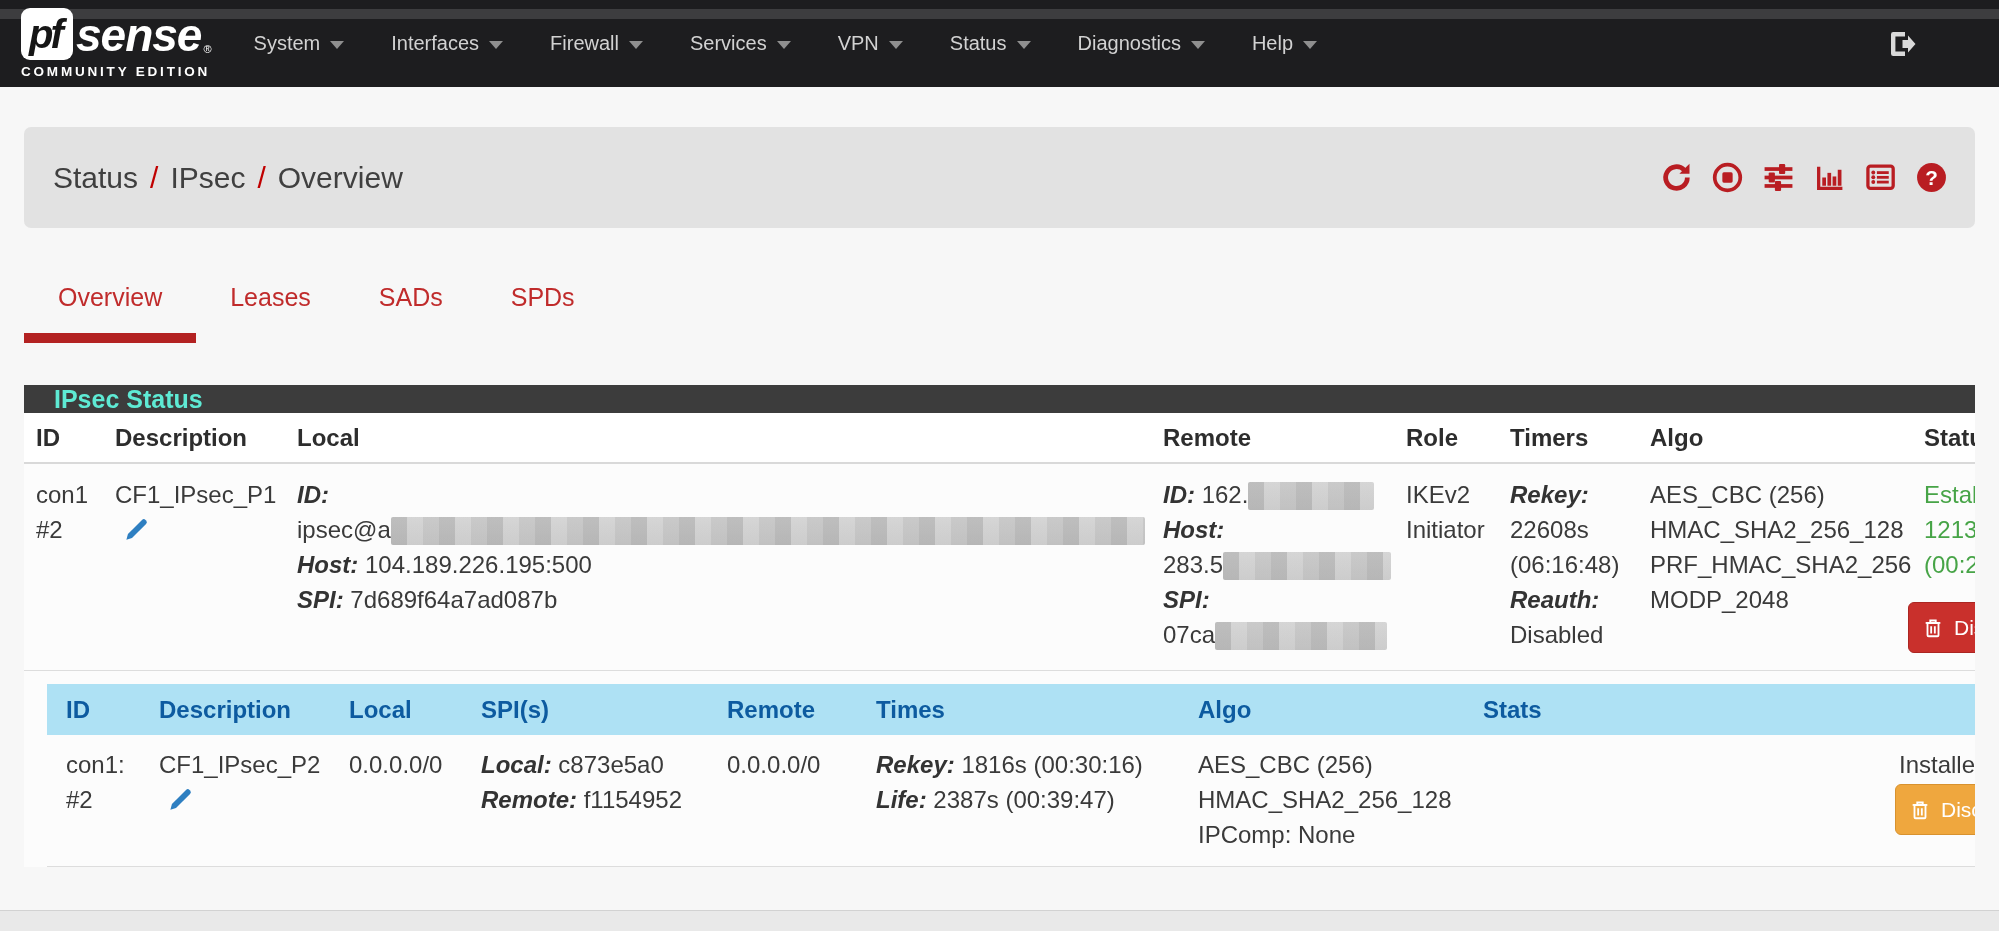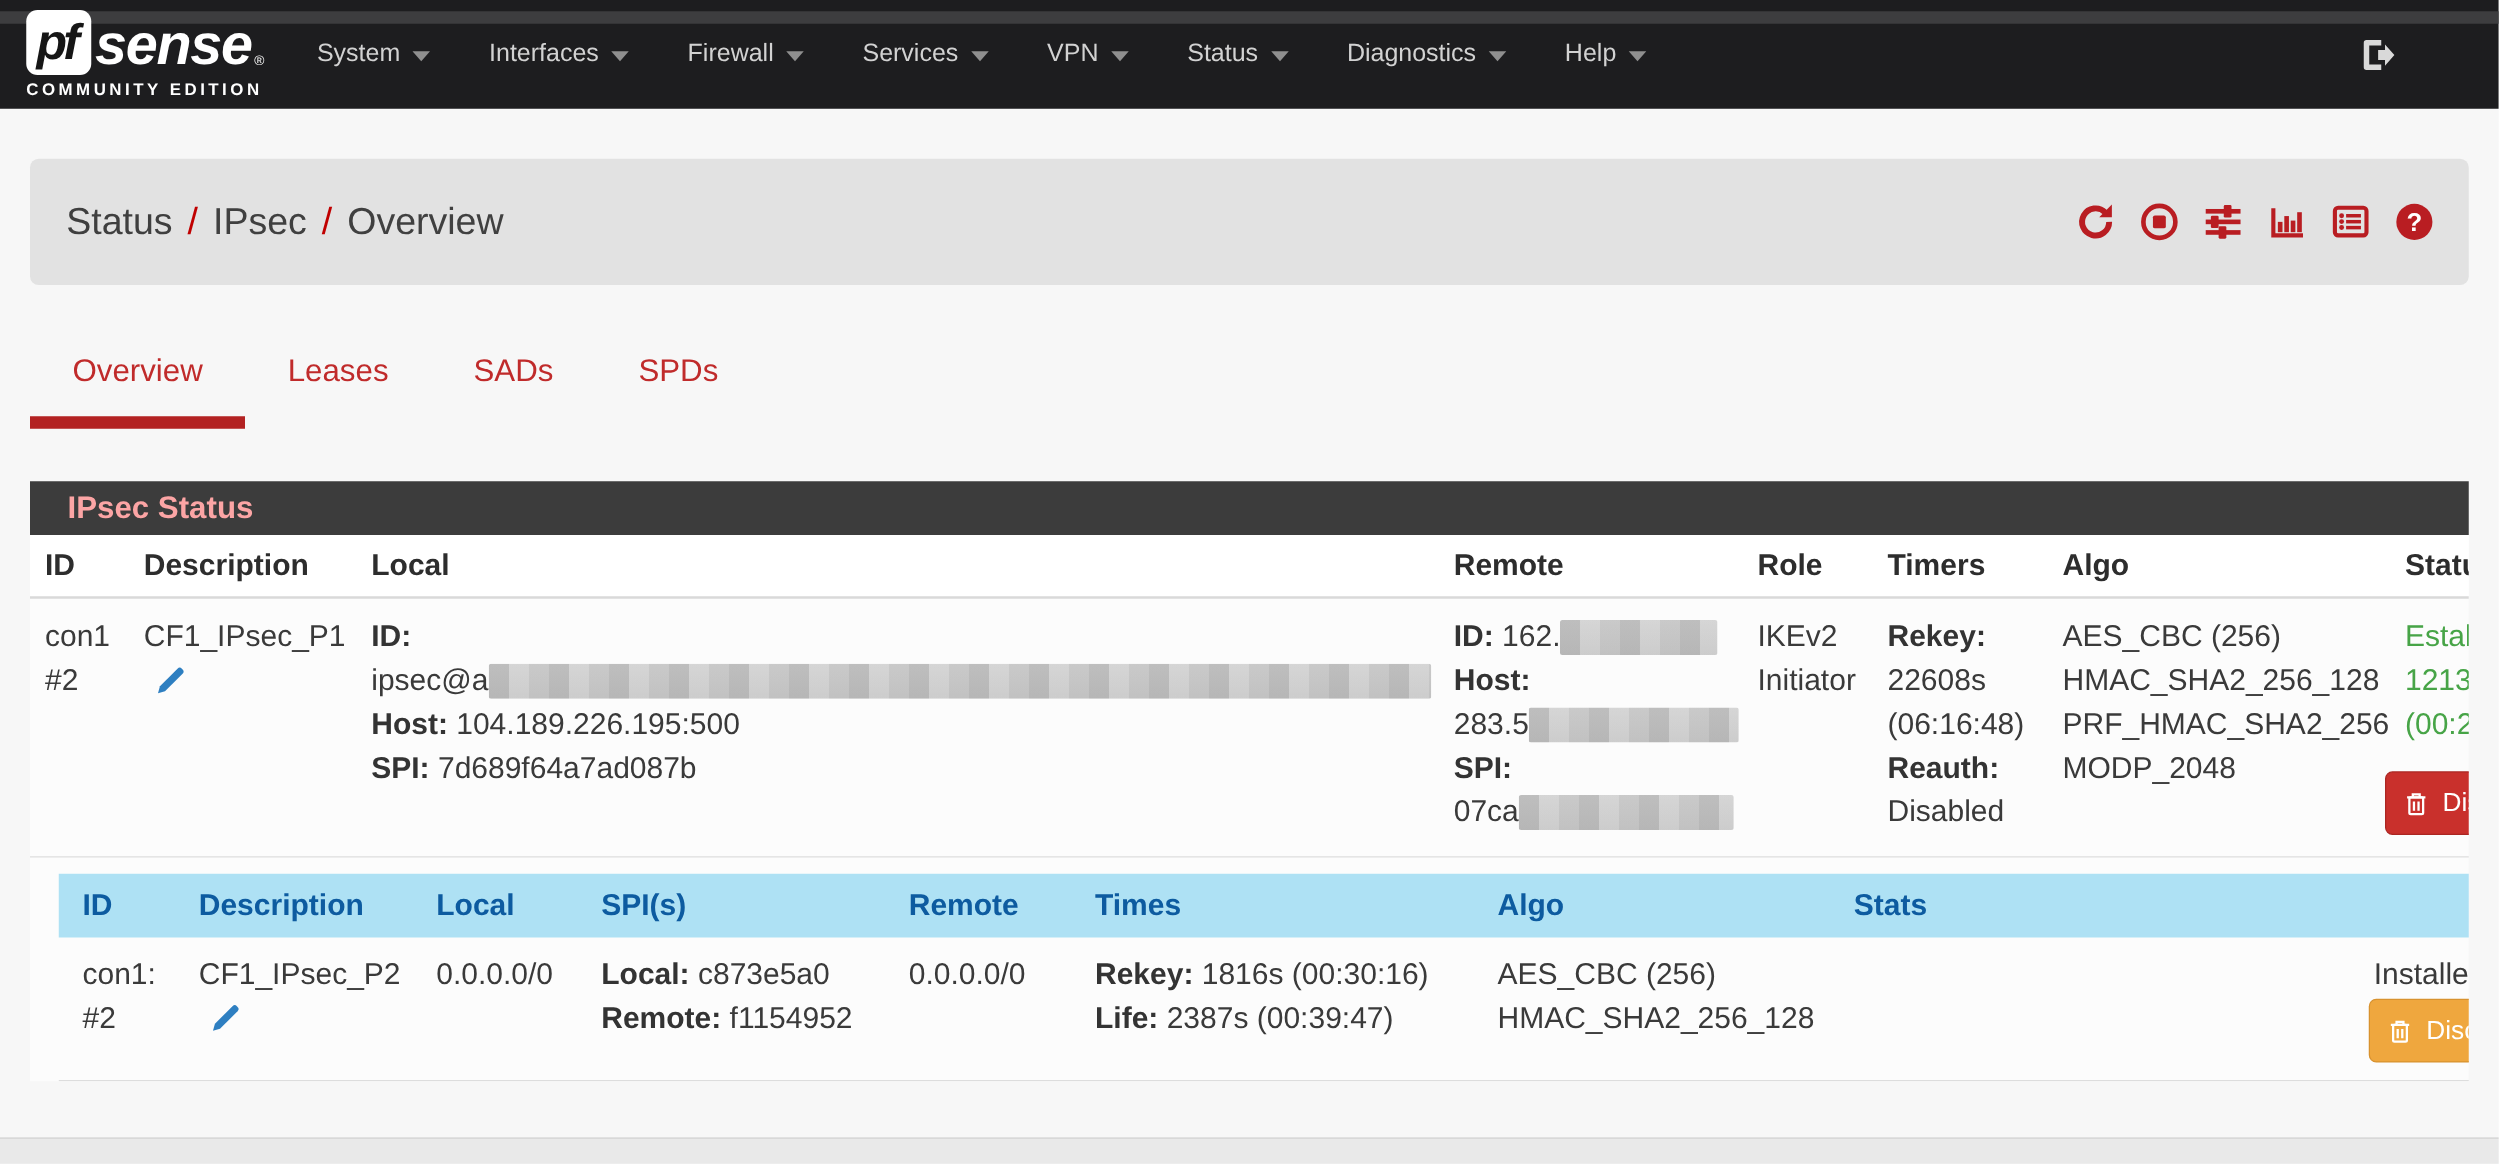--- a/index.html
+++ b/index.html
@@ -29,28 +29,28 @@
   .crumb .sep{color:#c00000;}
   .crumb .lnk{color:#404040;cursor:pointer;}
   .crumb-icons{margin-left:auto;margin-right:27px;display:flex;align-items:center;gap:18px;}
   .crumb-icons svg{display:block;cursor:pointer;}
   
   .tabs{position:absolute;left:24px;top:283px;display:flex;}
   .tab{font-size:25px;color:#c02b2b;padding:0 34px 21px 34px;border-bottom:10px solid transparent;cursor:pointer;}
   .tab.active{border-bottom-color:#b32222;}
   
   .panel{position:absolute;left:24px;top:385px;width:1951px;background:#fcfcfc;}
-  .panel-heading{height:43px;background:#3c3c3c;color:#fca5a5;font-weight:700;font-size:25px;display:flex;align-items:center;
+  .panel-heading{height:28px;background:#3c3c3c;color:#5eead4;font-weight:700;font-size:25px;display:flex;align-items:center;
     padding-left:30px;box-sizing:border-box;}
   .clip{overflow:hidden;width:1951px;}
   .g1{display:grid;grid-template-columns:79px 182px 866px 243px 104px 140px 274px 172px;padding-left:12px;width:2072px;box-sizing:border-box;}
   .g1.hdr{font-weight:700;color:#2d2d2d;font-size:24px;height:51px;align-items:center;border-bottom:2px solid #d9d9d9;background:#fff;}
   .g1.row{padding-top:13px;padding-bottom:17px;border-bottom:1px solid #dddddd;font-size:24px;line-height:35px;}
   .cell{padding-right:14px;box-sizing:border-box;}
-  .b{font-weight:700;color:#333;}
+  .b{font-weight:700;color:#333;font-style:italic;}
   .green{color:#47a447;}
   .child{margin-left:23px;padding-top:13px;}
   .g2{display:grid;grid-template-columns:93px 190px 132px 246px 149px 322px 285px 416px 210px;padding-left:19px;width:2072px;box-sizing:border-box;}
   .g2.hdr{background:#aee1f4;color:#0d5ba0;font-weight:700;font-size:24px;height:51px;align-items:center;}
   .g2.row{padding-top:12px;padding-bottom:14px;font-size:24px;line-height:35px;border-bottom:1px solid #dddddd;}
   
   .btn{display:inline-flex;align-items:center;gap:10px;color:#fff;font-size:21px;border-radius:6px;padding:7px 13px;white-space:nowrap;cursor:pointer;}
   .btn svg{flex:0 0 auto;}
   .btn-danger{background:#c9302c;border:1px solid #ab2622;margin-left:-16px;margin-top:20px;}
   .btn-warning{background:#efa73e;border:1px solid #d8922f;margin-left:-4px;margin-top:2px;}
@@ -284,20 +284,21 @@
         <div class="cell">
           <div>0.0.0.0/0</div>
         </div>
         <div class="cell">
           <div><span class="b">Rekey:</span> <span>1816s (00:30:16)</span></div>
           <div><span class="b">Life:</span> <span>2387s (00:39:47)</span></div>
         </div>
         <div class="cell">
           <div>AES_CBC (256)</div>
           <div>HMAC_SHA2_256_128</div>
+          <div>IPComp: None</div>
         </div>
         <div class="cell">
           <div><span class="b"></span> <span></span></div>
           <div><span class="b"></span> <span></span></div>
           <div><span class="b"></span> <span></span></div>
           <div><span class="b"></span> <span></span></div>
         </div>
         <div class="cell">
           <div>Installed</div>
           <div class="btn btn-warning">

